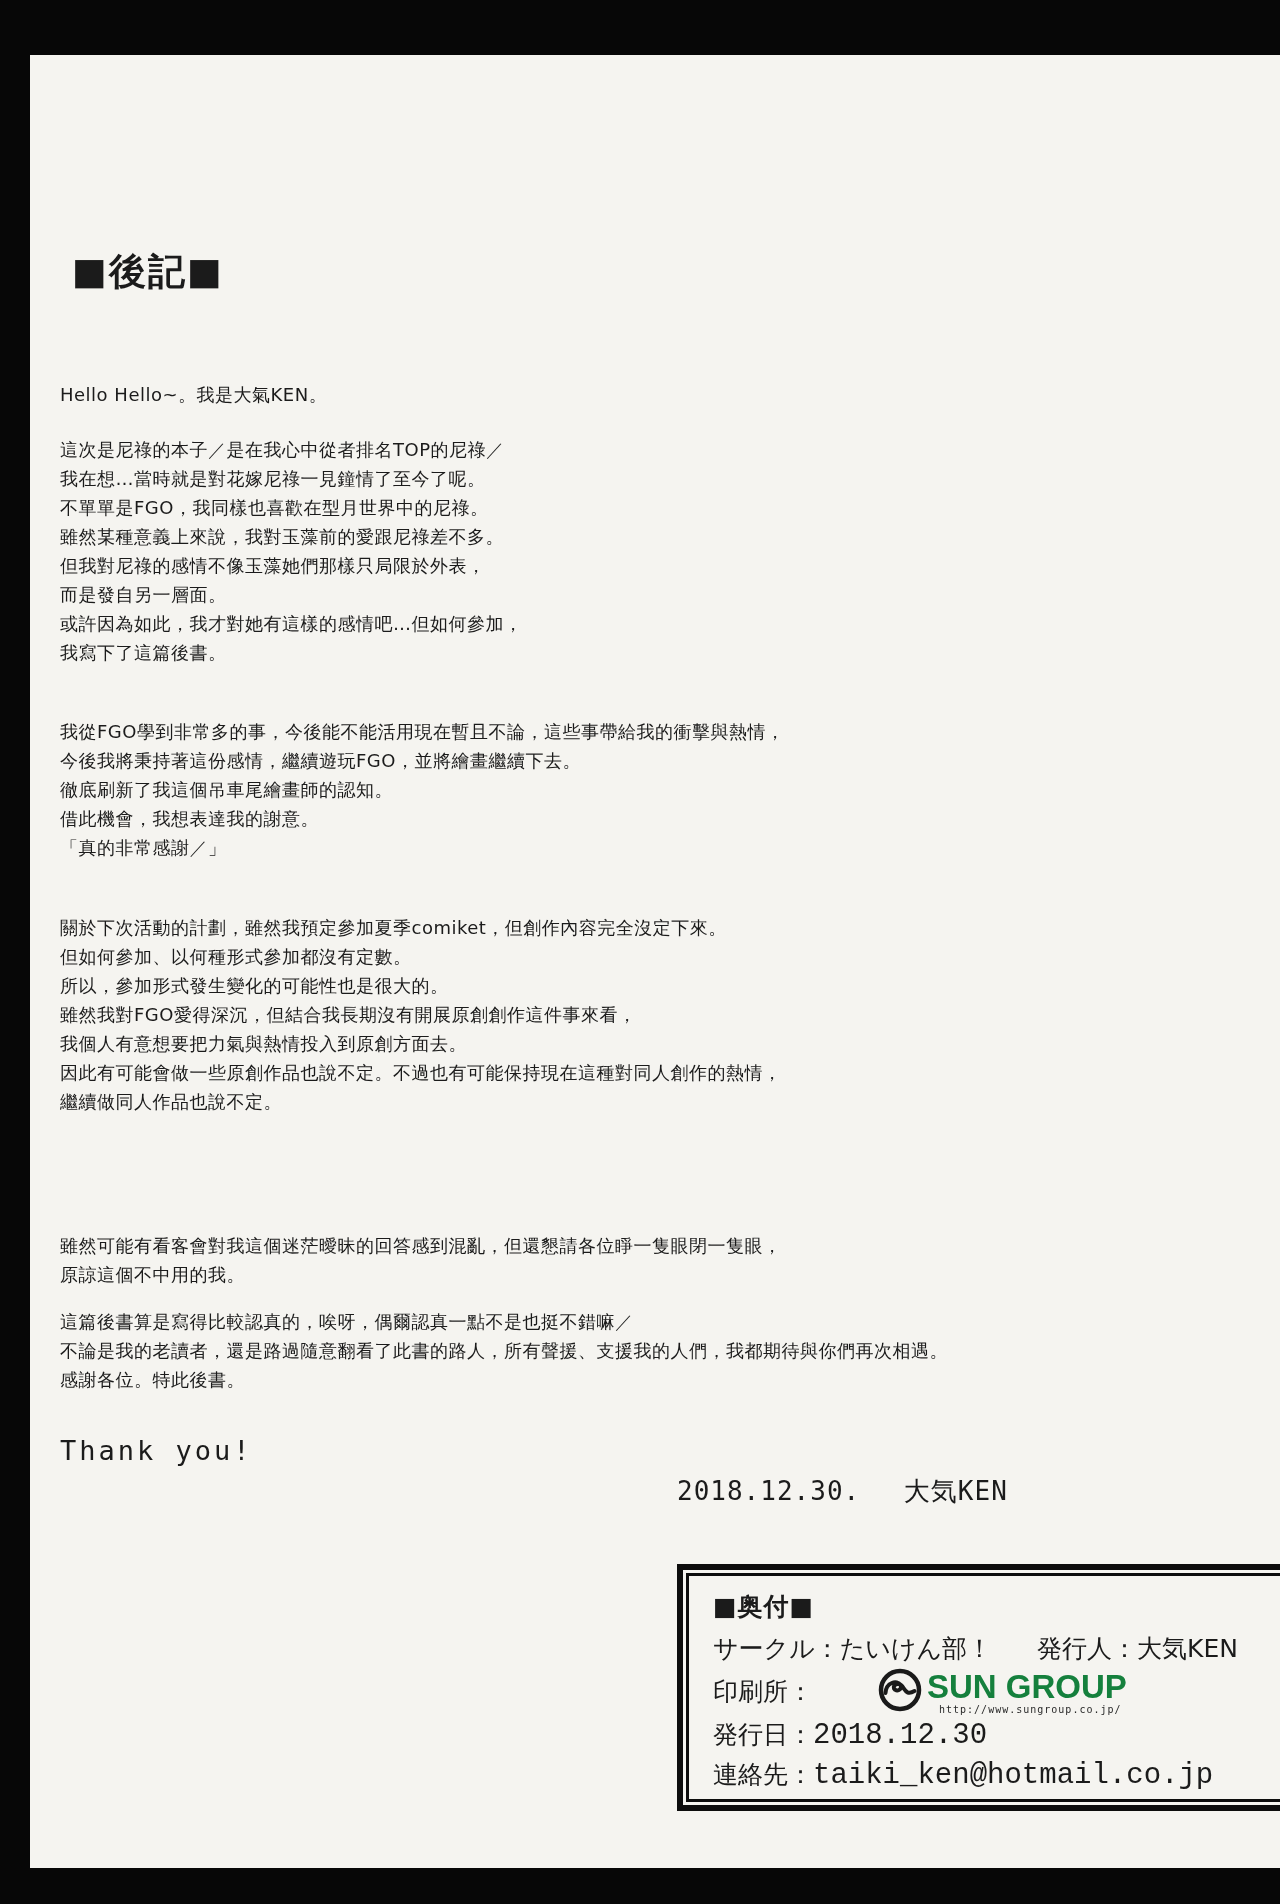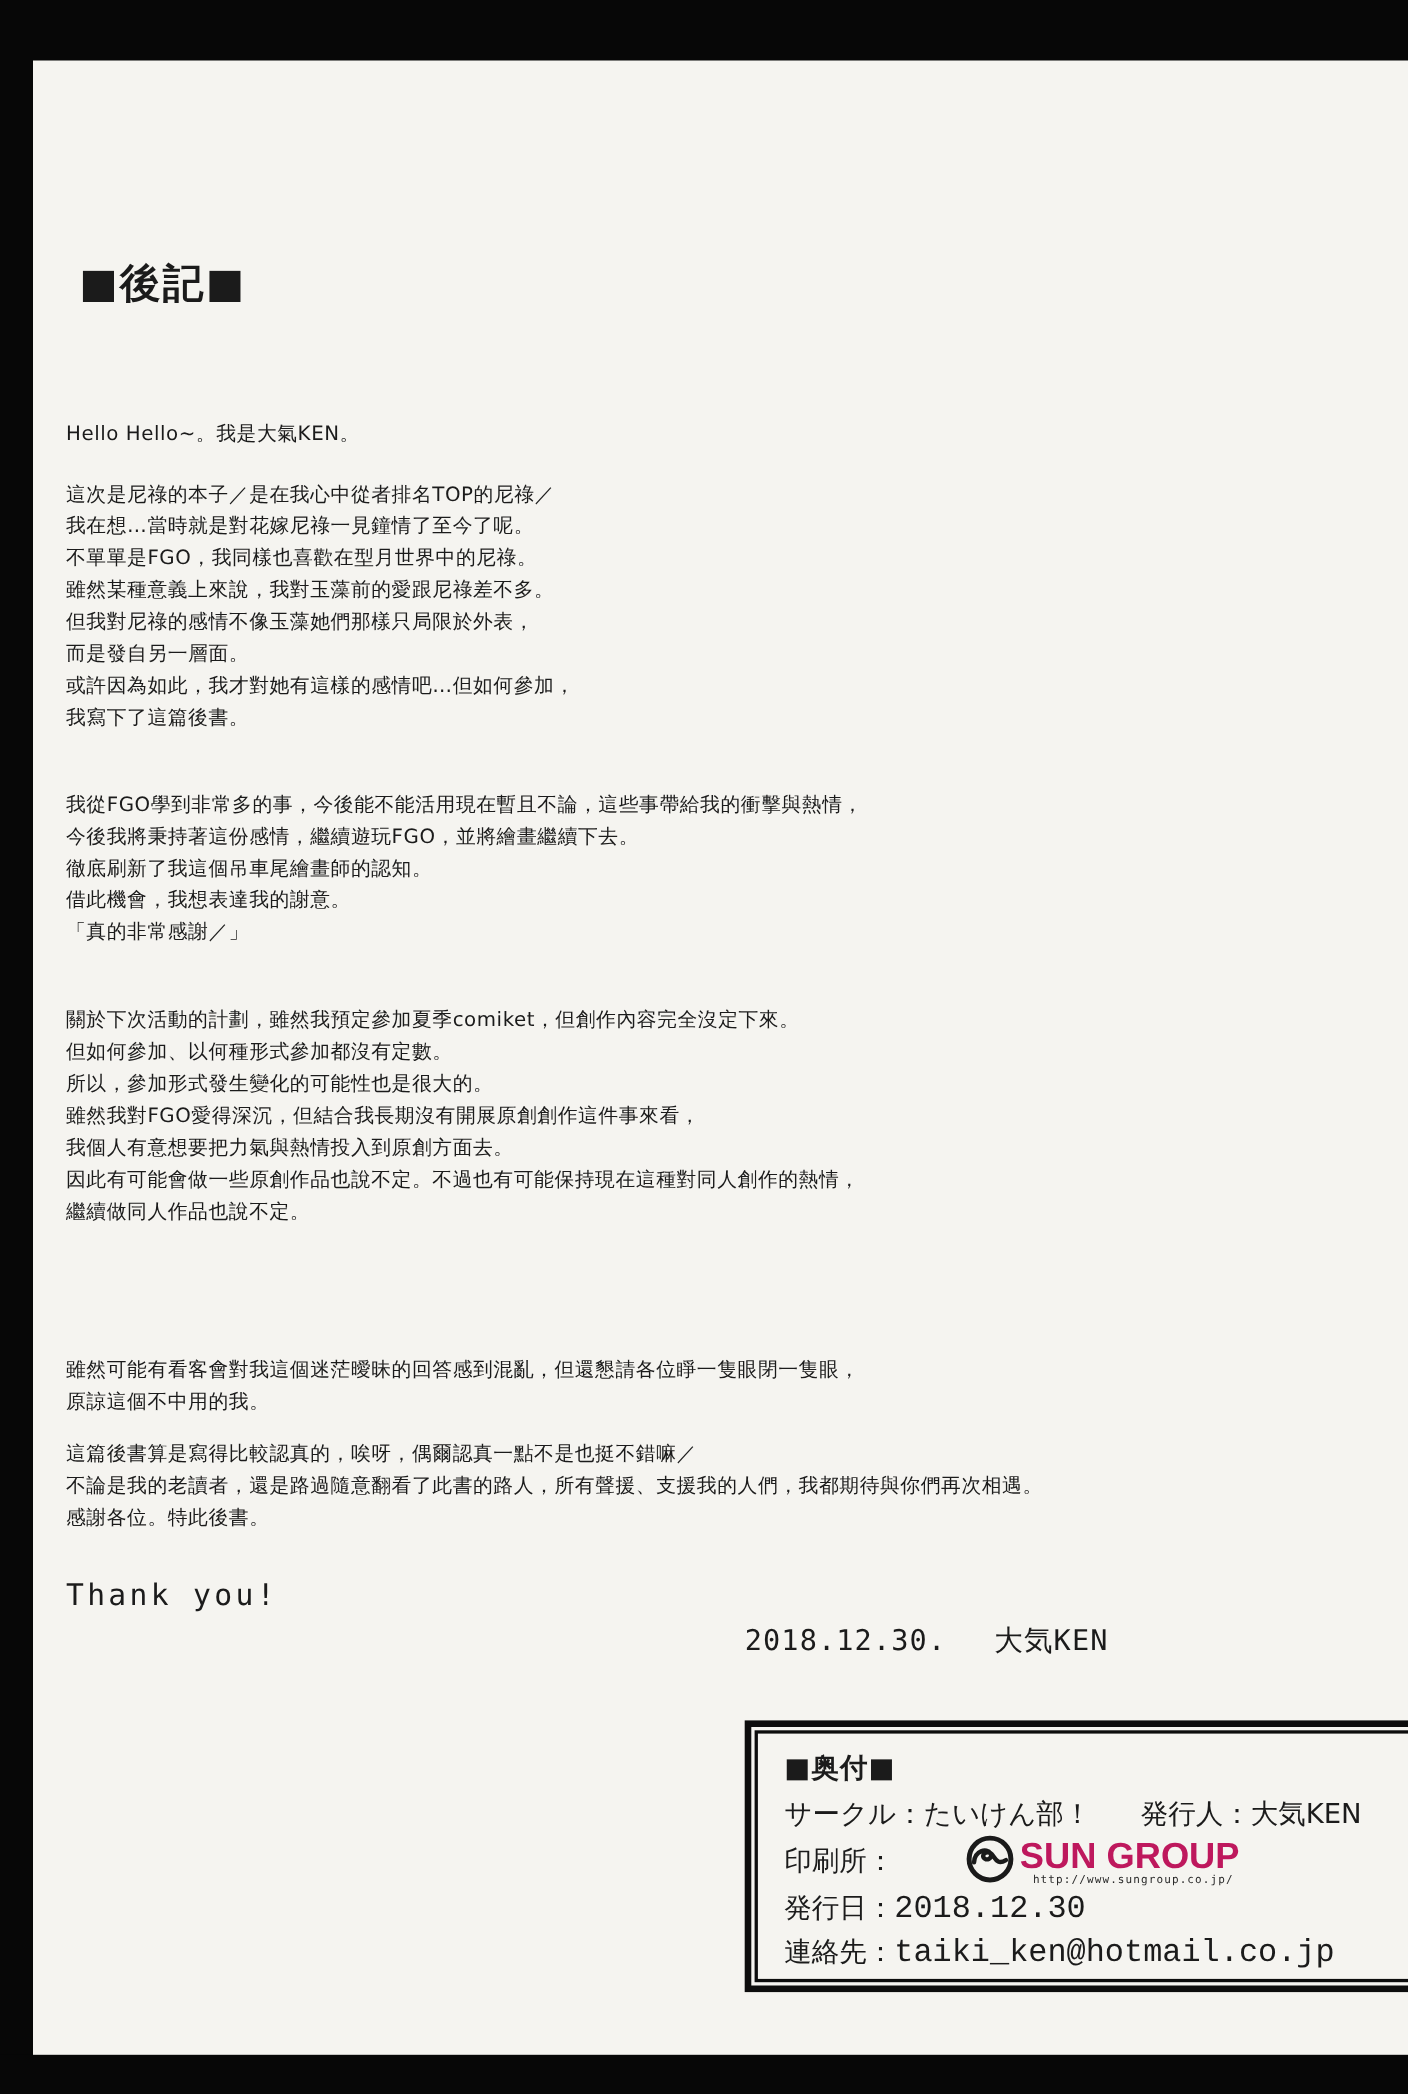--- a/index.html
+++ b/index.html
@@ -11,21 +11,21 @@
     font-family:"DejaVu Sans","Liberation Sans",sans-serif;
     color:#1b1b1b;
   }
   
   .bar{position:absolute;background:#070707;}
   .bar-top{left:0;top:0;width:1280px;height:55px;}
   .bar-left{left:0;top:0;width:30px;height:1904px;}
   .bar-bottom{left:0;top:1868px;width:1280px;height:36px;}
 
   .title{
-    position:absolute;left:72px;top:238px;margin:0;
+    position:absolute;left:72px;top:252px;margin:0;
     font-size:37px;line-height:40px;font-weight:bold;letter-spacing:2px;
   }
   .paras{position:absolute;left:60px;top:0;width:1205px;}
   .para{position:absolute;left:0;width:1205px;}
   .para .line{font-size:18px;line-height:29px;white-space:nowrap;letter-spacing:0.5px;}
   .para-0{top:380px;}
   .para-1{top:435px;}
   .para-2{top:717px;}
   .para-3{top:913px;}
   .para-4{top:1197px;margin-top:34px;}
@@ -59,21 +59,21 @@
   .col-date{left:24px;top:142px;font-size:25px;}
   .col-contact{left:24px;top:182px;font-size:25px;}
   .mono-val{
     font-family:Liberation Mono, monospace;
     font-size:29px;letter-spacing:0px;
   }
   .sun-logo-circle{position:absolute;left:188px;top:91px;}
   .sun-name{
     position:absolute;left:238px;top:92px;
     font-family:"Liberation Sans","DejaVu Sans",sans-serif;
-    font-weight:bold;font-size:33px;letter-spacing:0px;color:#be185d;
+    font-weight:bold;font-size:33px;letter-spacing:0px;color:#15803d;
   }
   .sun-url{
     position:absolute;left:250px;top:128px;
     font-family:"DejaVu Sans Mono","Liberation Mono",monospace;
     font-size:10px;letter-spacing:1px;color:#2a2a2a;
   }
 </style>
 </head>
 <body>
 

